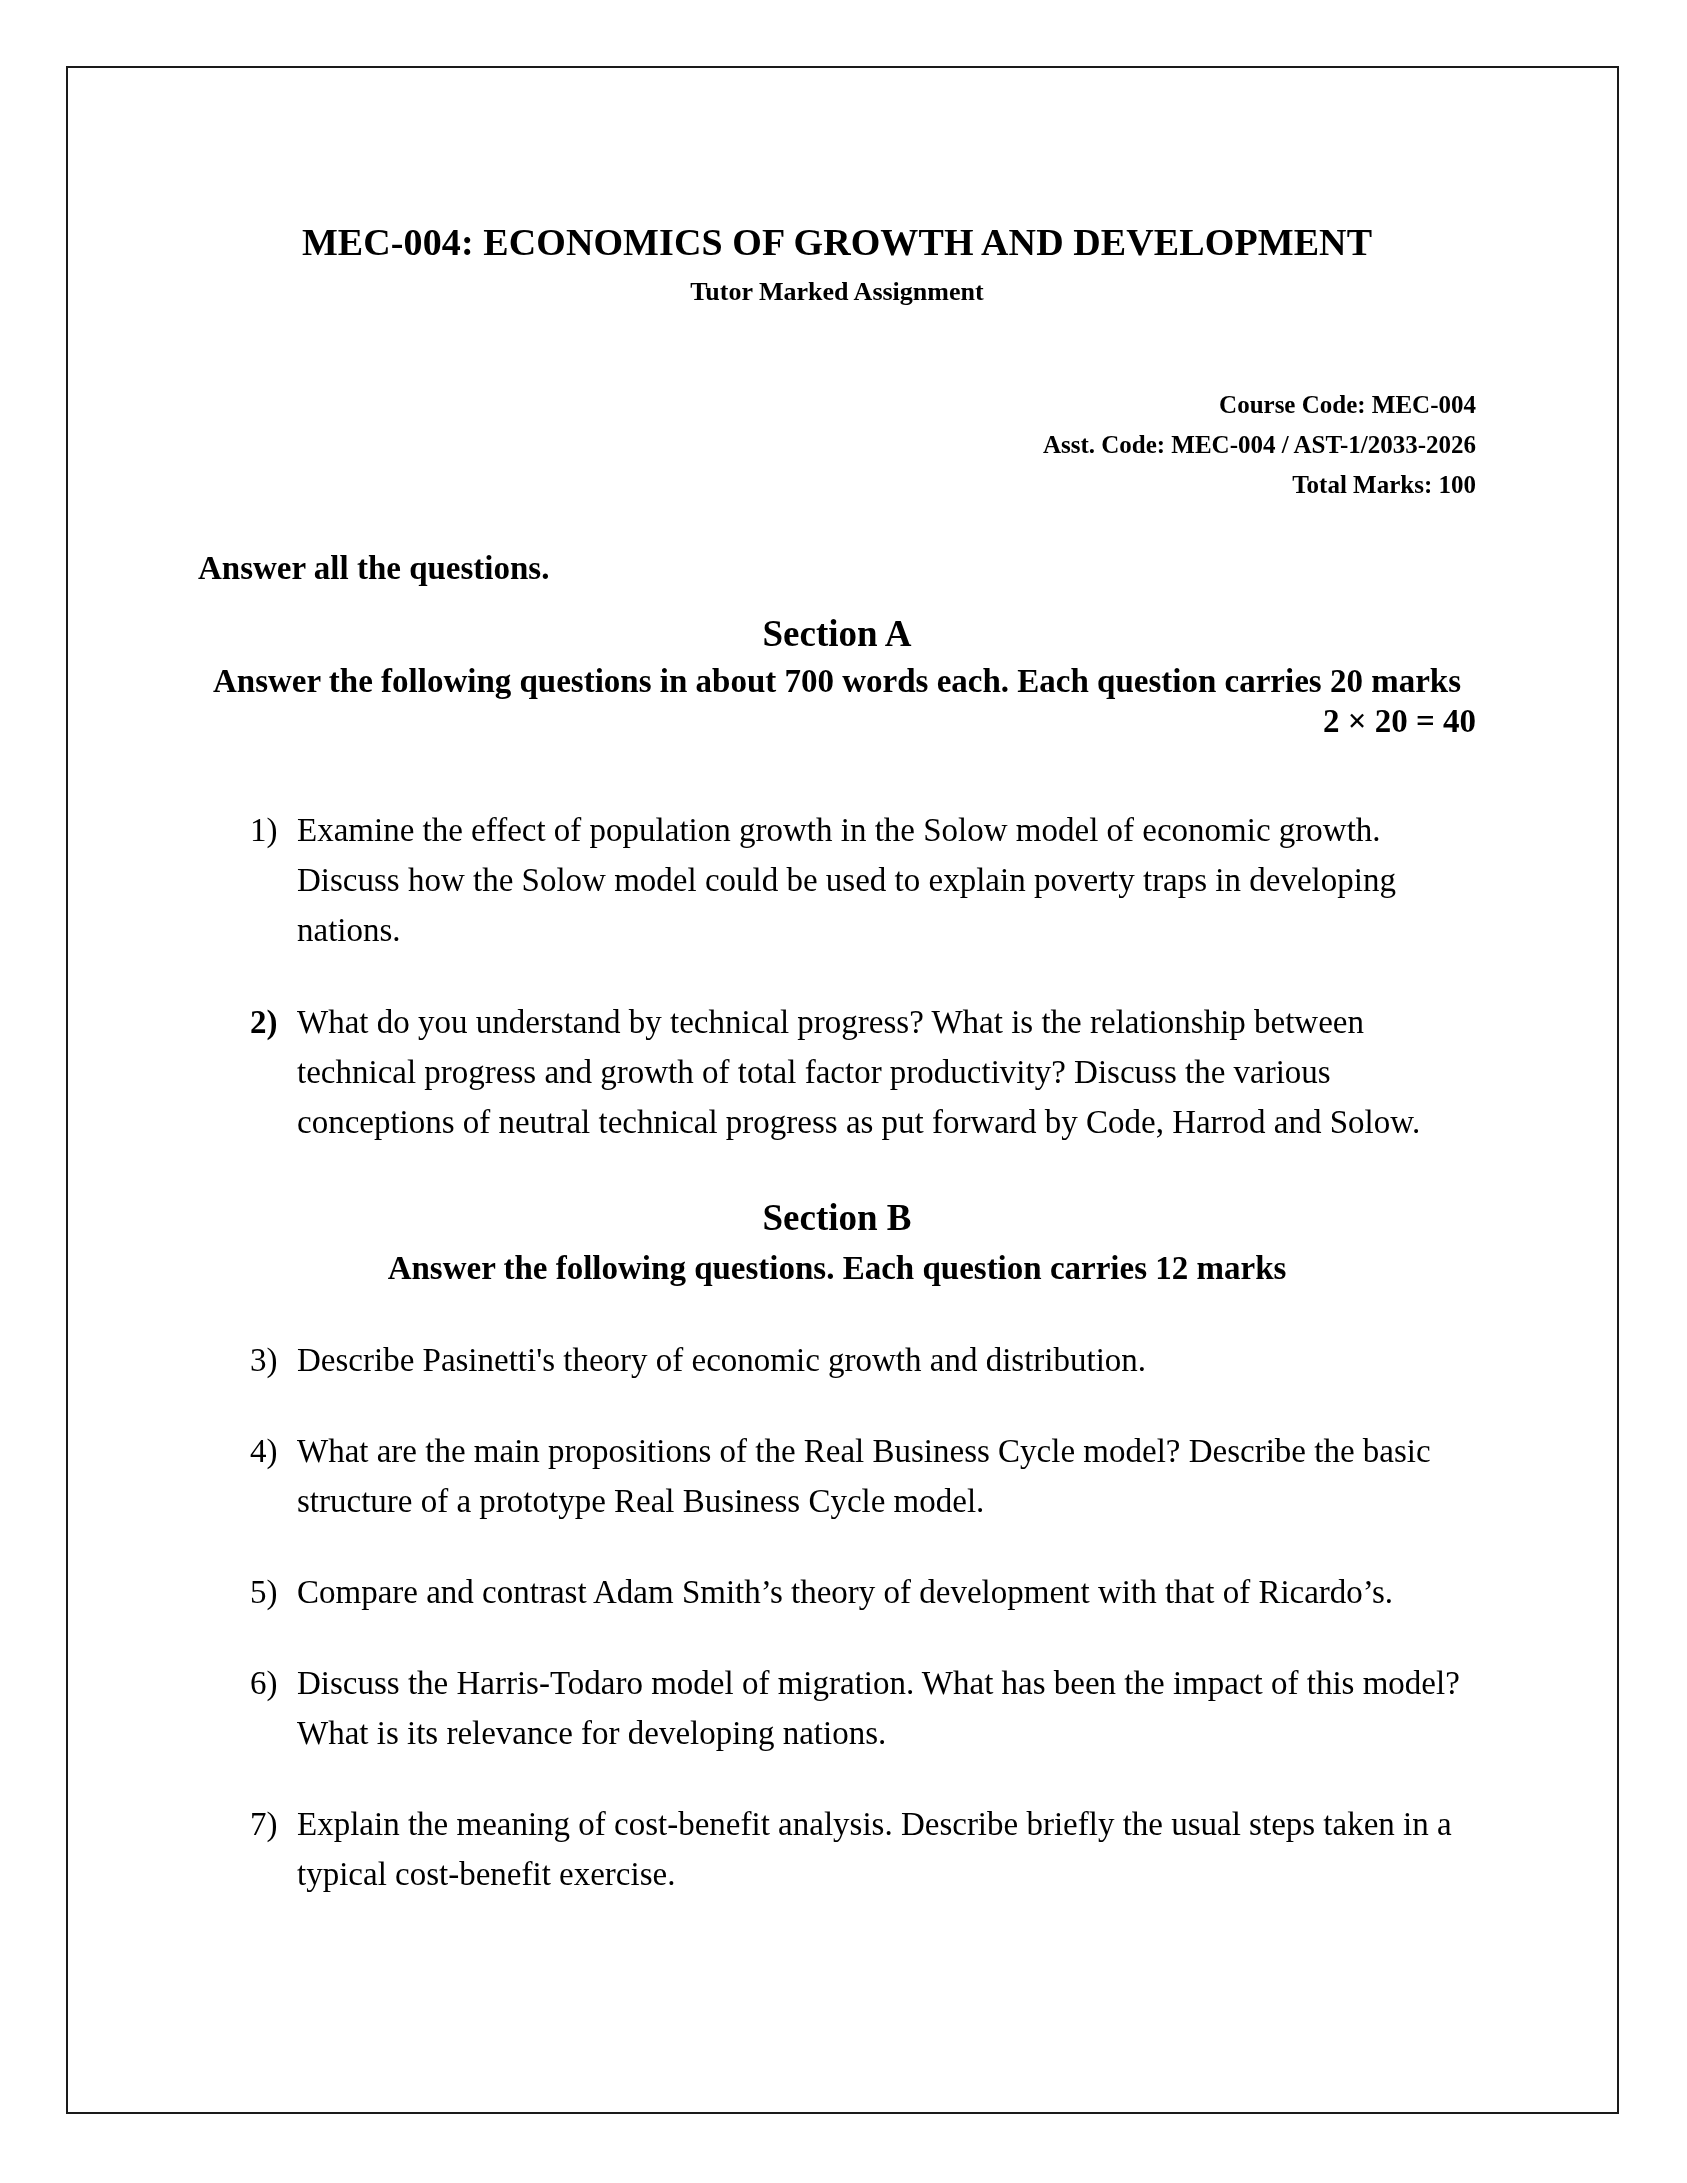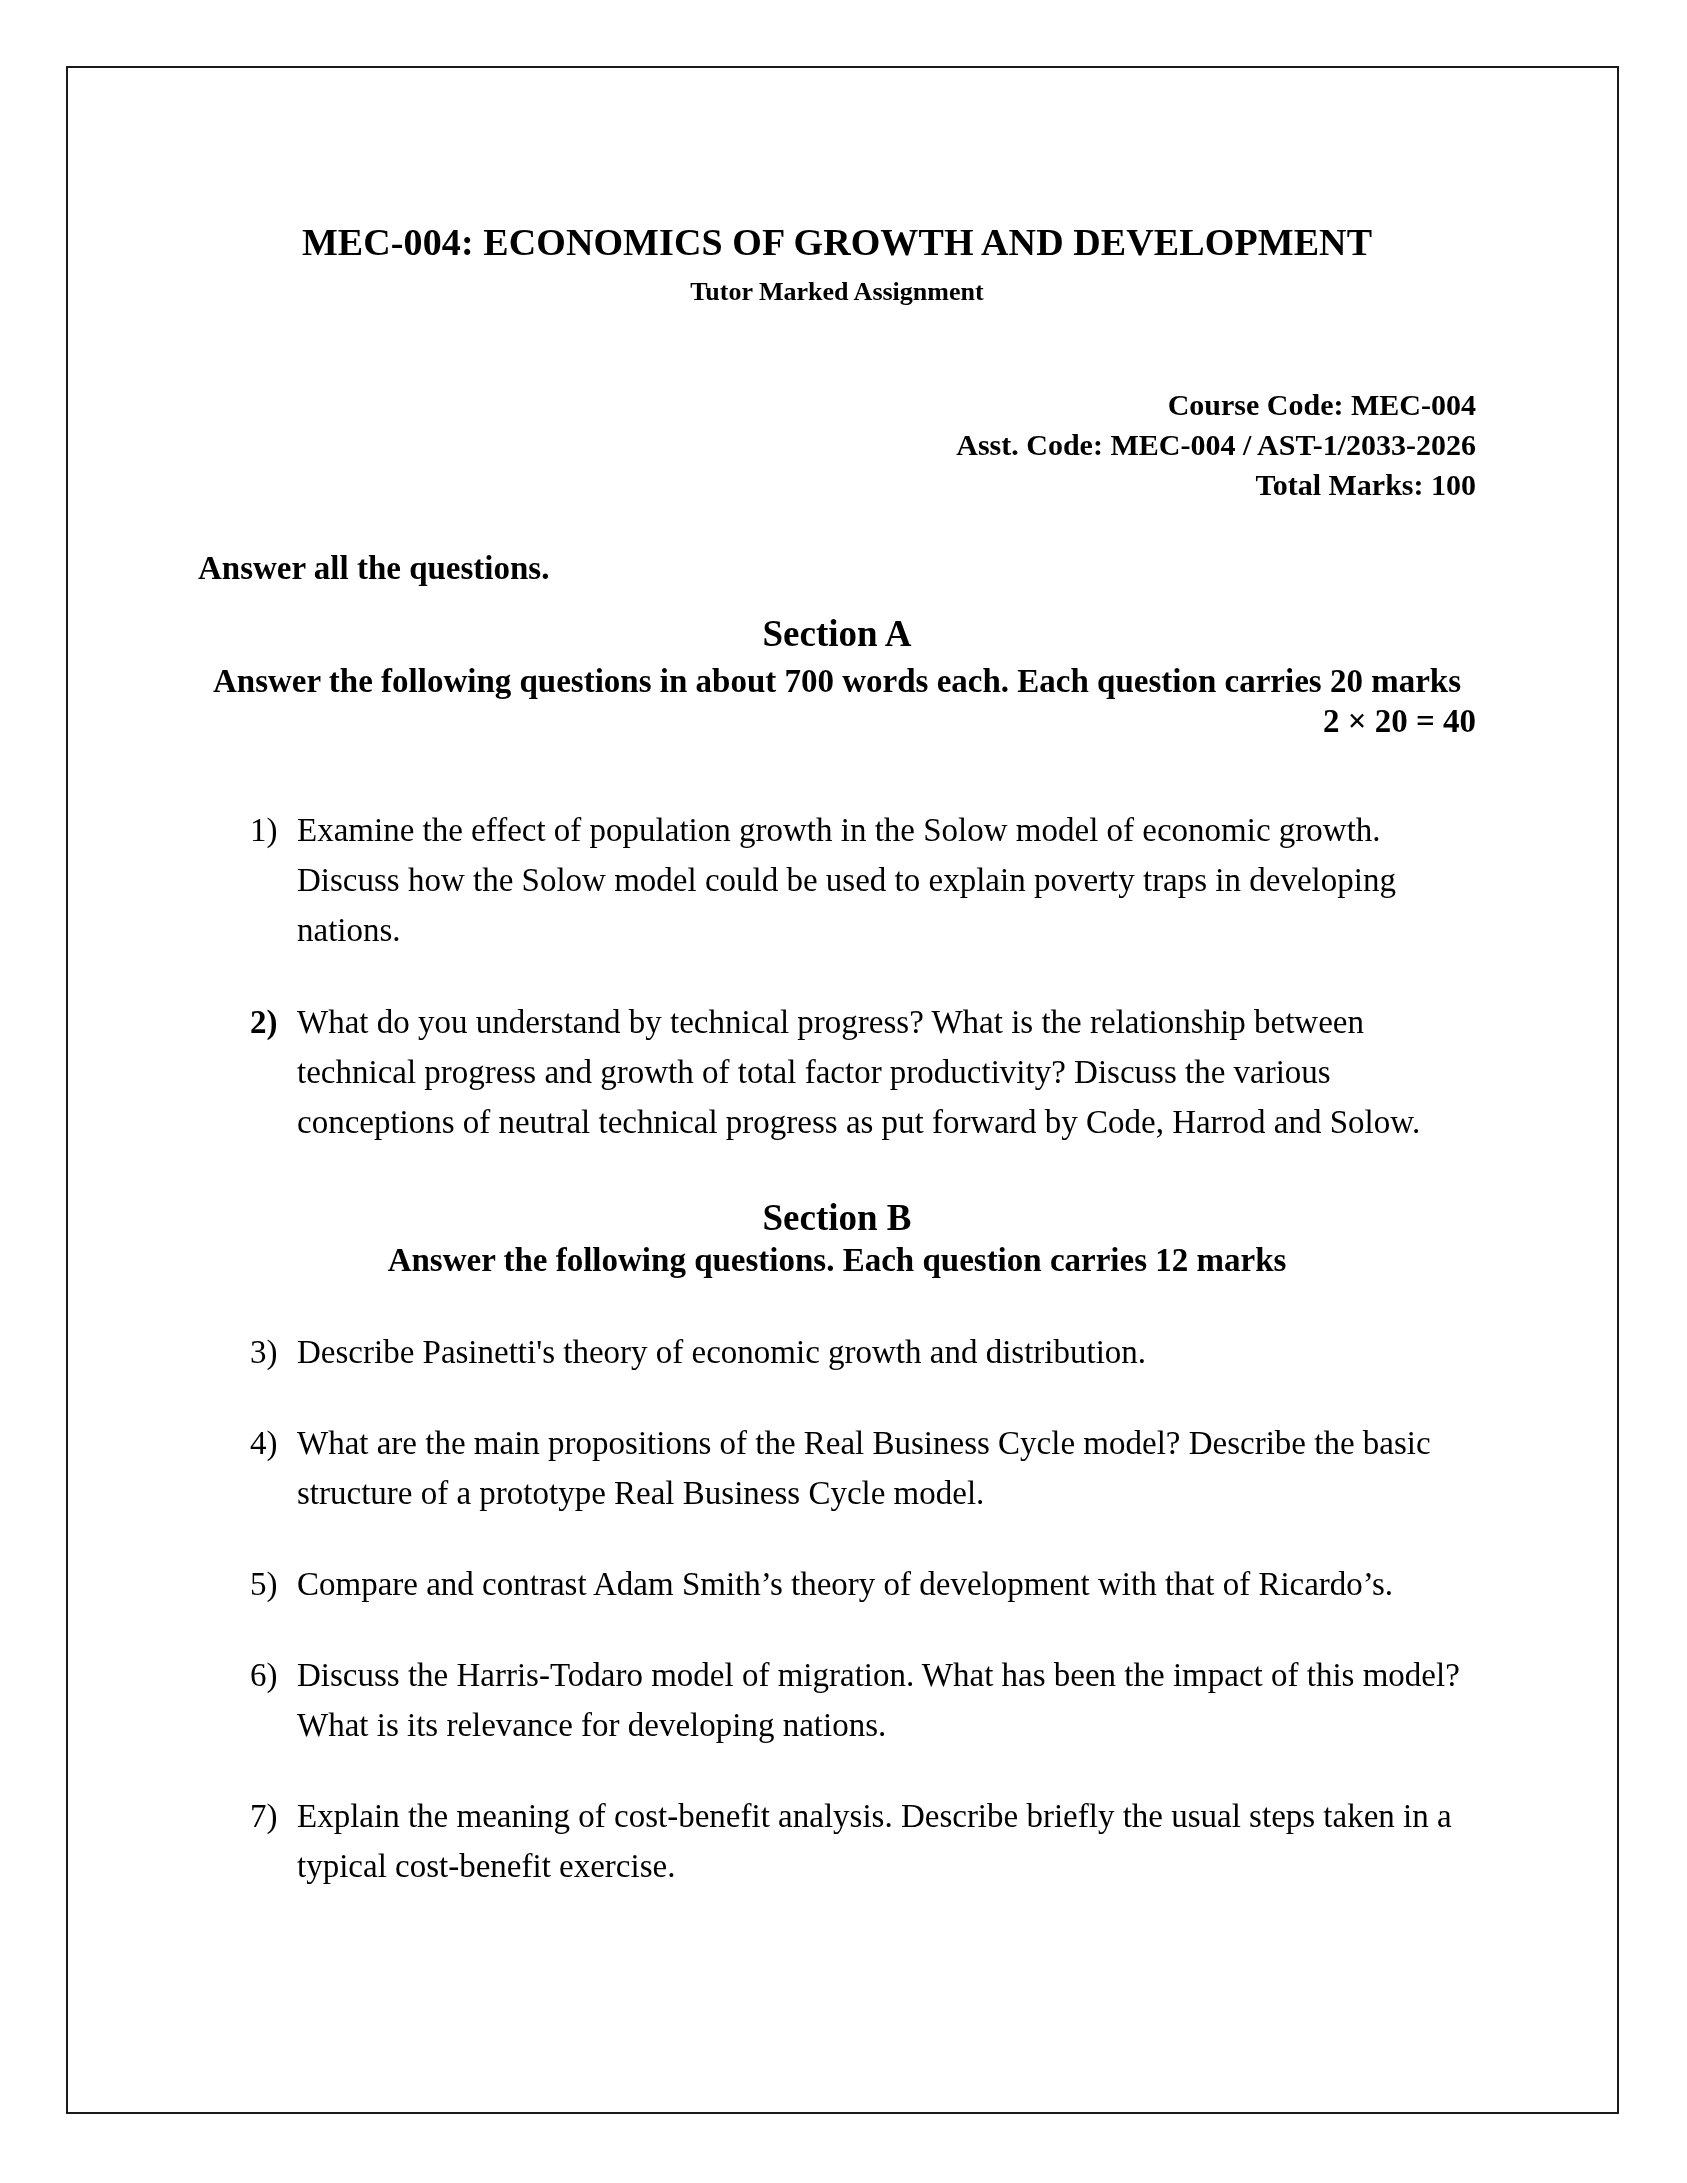--- a/index.html
+++ b/index.html
@@ -57,21 +57,21 @@
     font-weight: bold;
     font-size: 26px;
     line-height: 49px;
     margin: 0;
   }
 
   .codeblock {
     margin-top: 69px;
     text-align: right;
     font-weight: bold;
-    font-size: 30px;
+    font-size: 25px;
     line-height: 40px;
   }
   .codeblock div { white-space: nowrap; }
 
   .answer-all {
     margin-top: 44px;
     text-align: left;
     font-weight: bold;
     font-size: 33px;
     line-height: 38px;
@@ -103,21 +103,21 @@
     text-align: center;
     font-weight: bold;
     font-size: 37px;
     line-height: 44px;
   }
   .section-b-instr {
     text-align: center;
     font-weight: bold;
     font-size: 33px;
     line-height: 41px;
-    margin-top: 0;
+    margin-top: 8px;
   }
 
   
   .qlist {
     margin: 0;
     padding: 0;
     list-style: none;
   }
   .qitem {
     position: relative;

